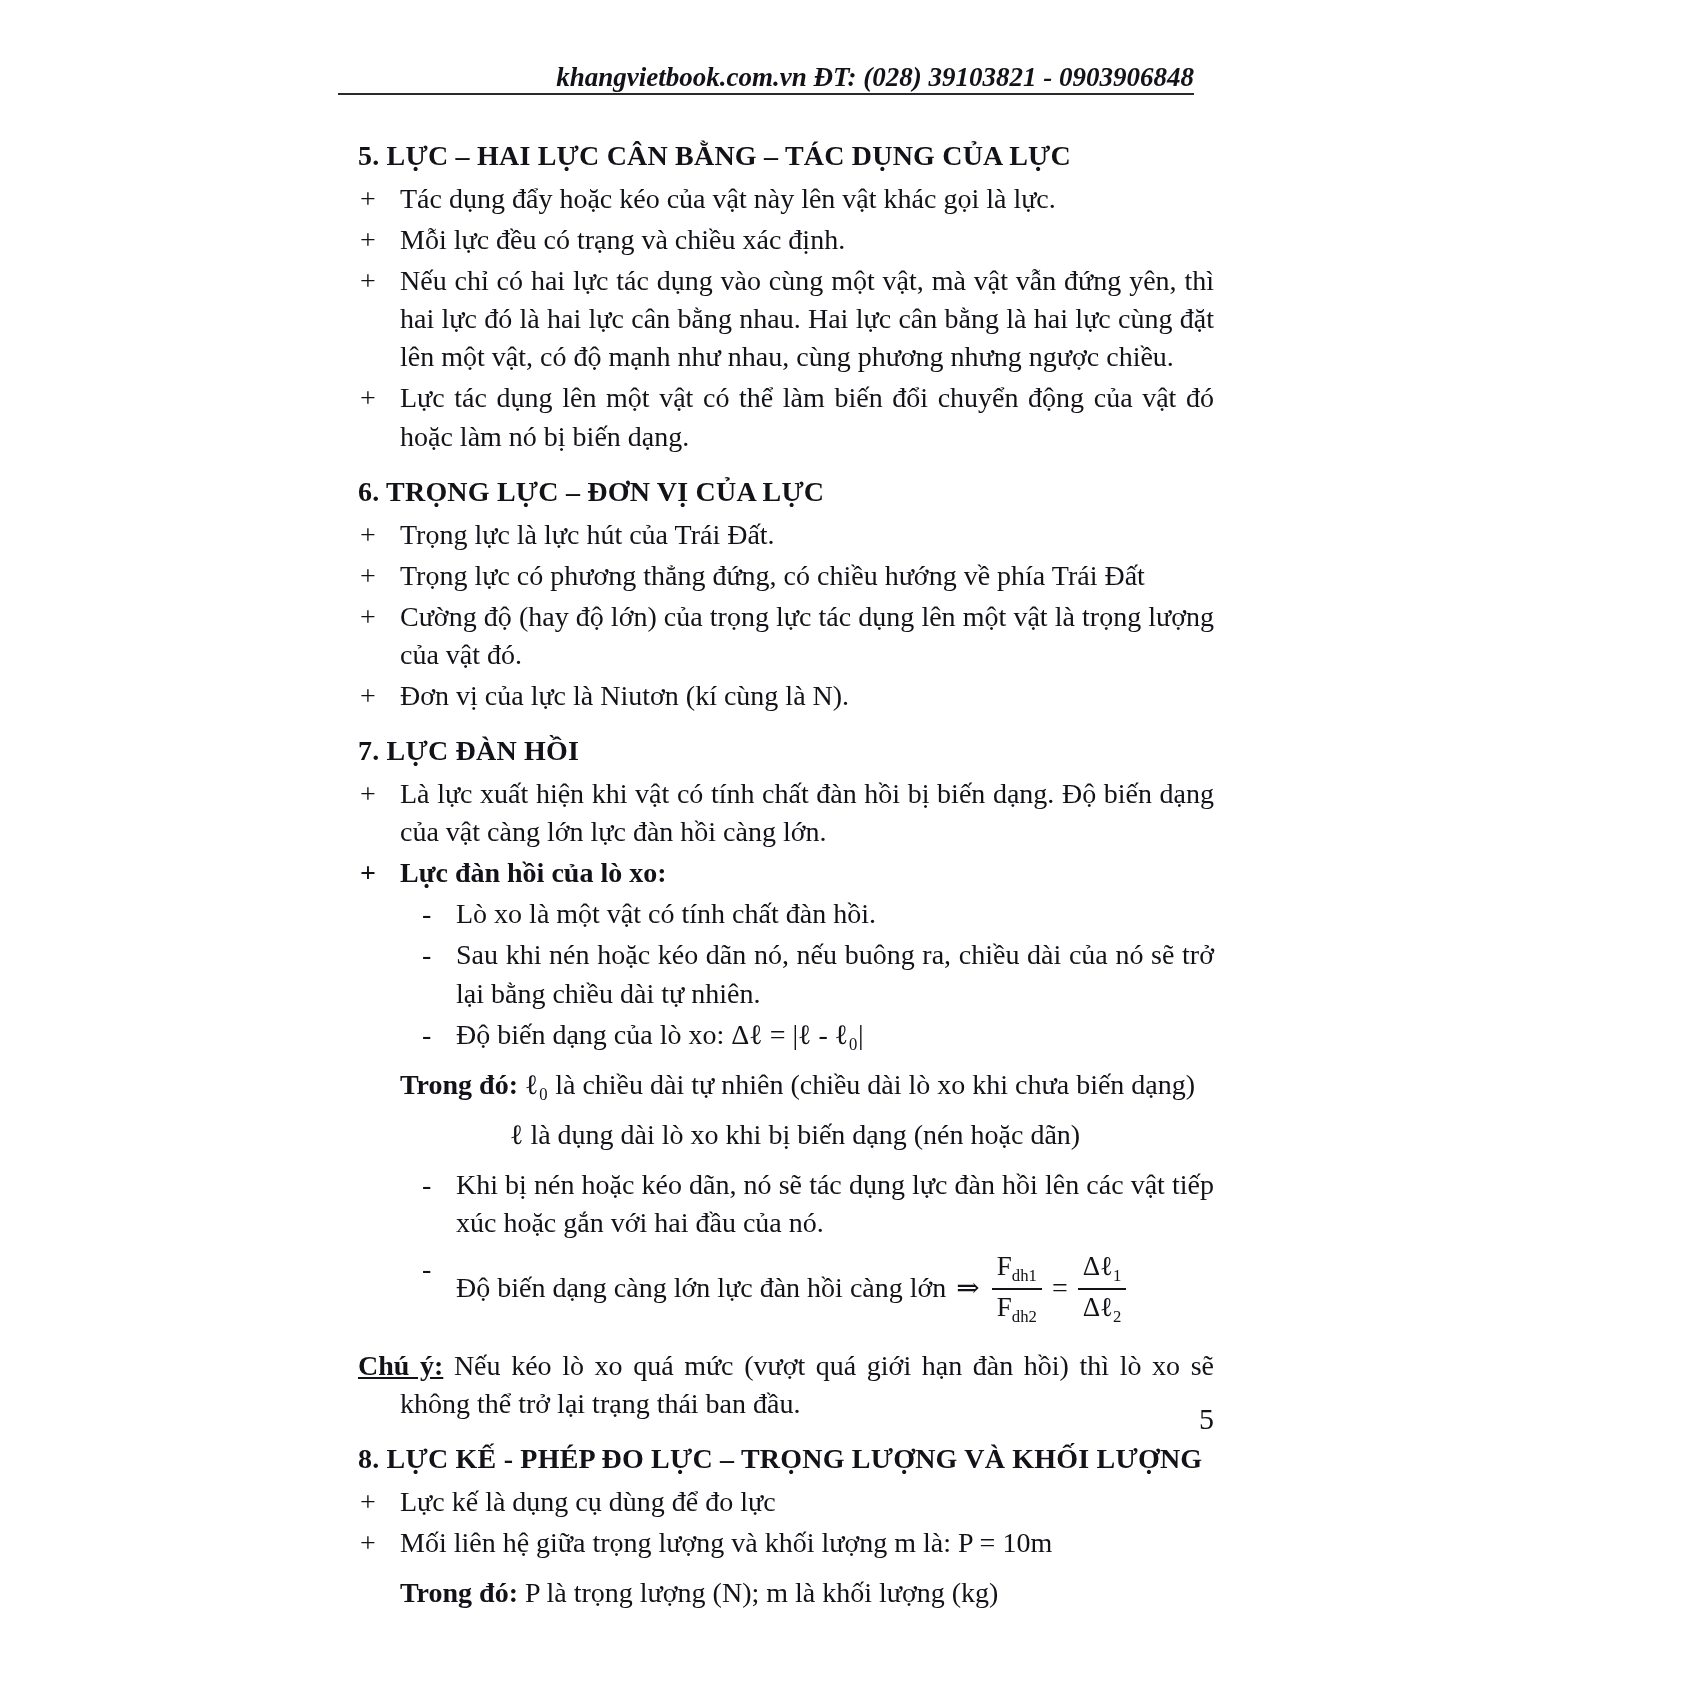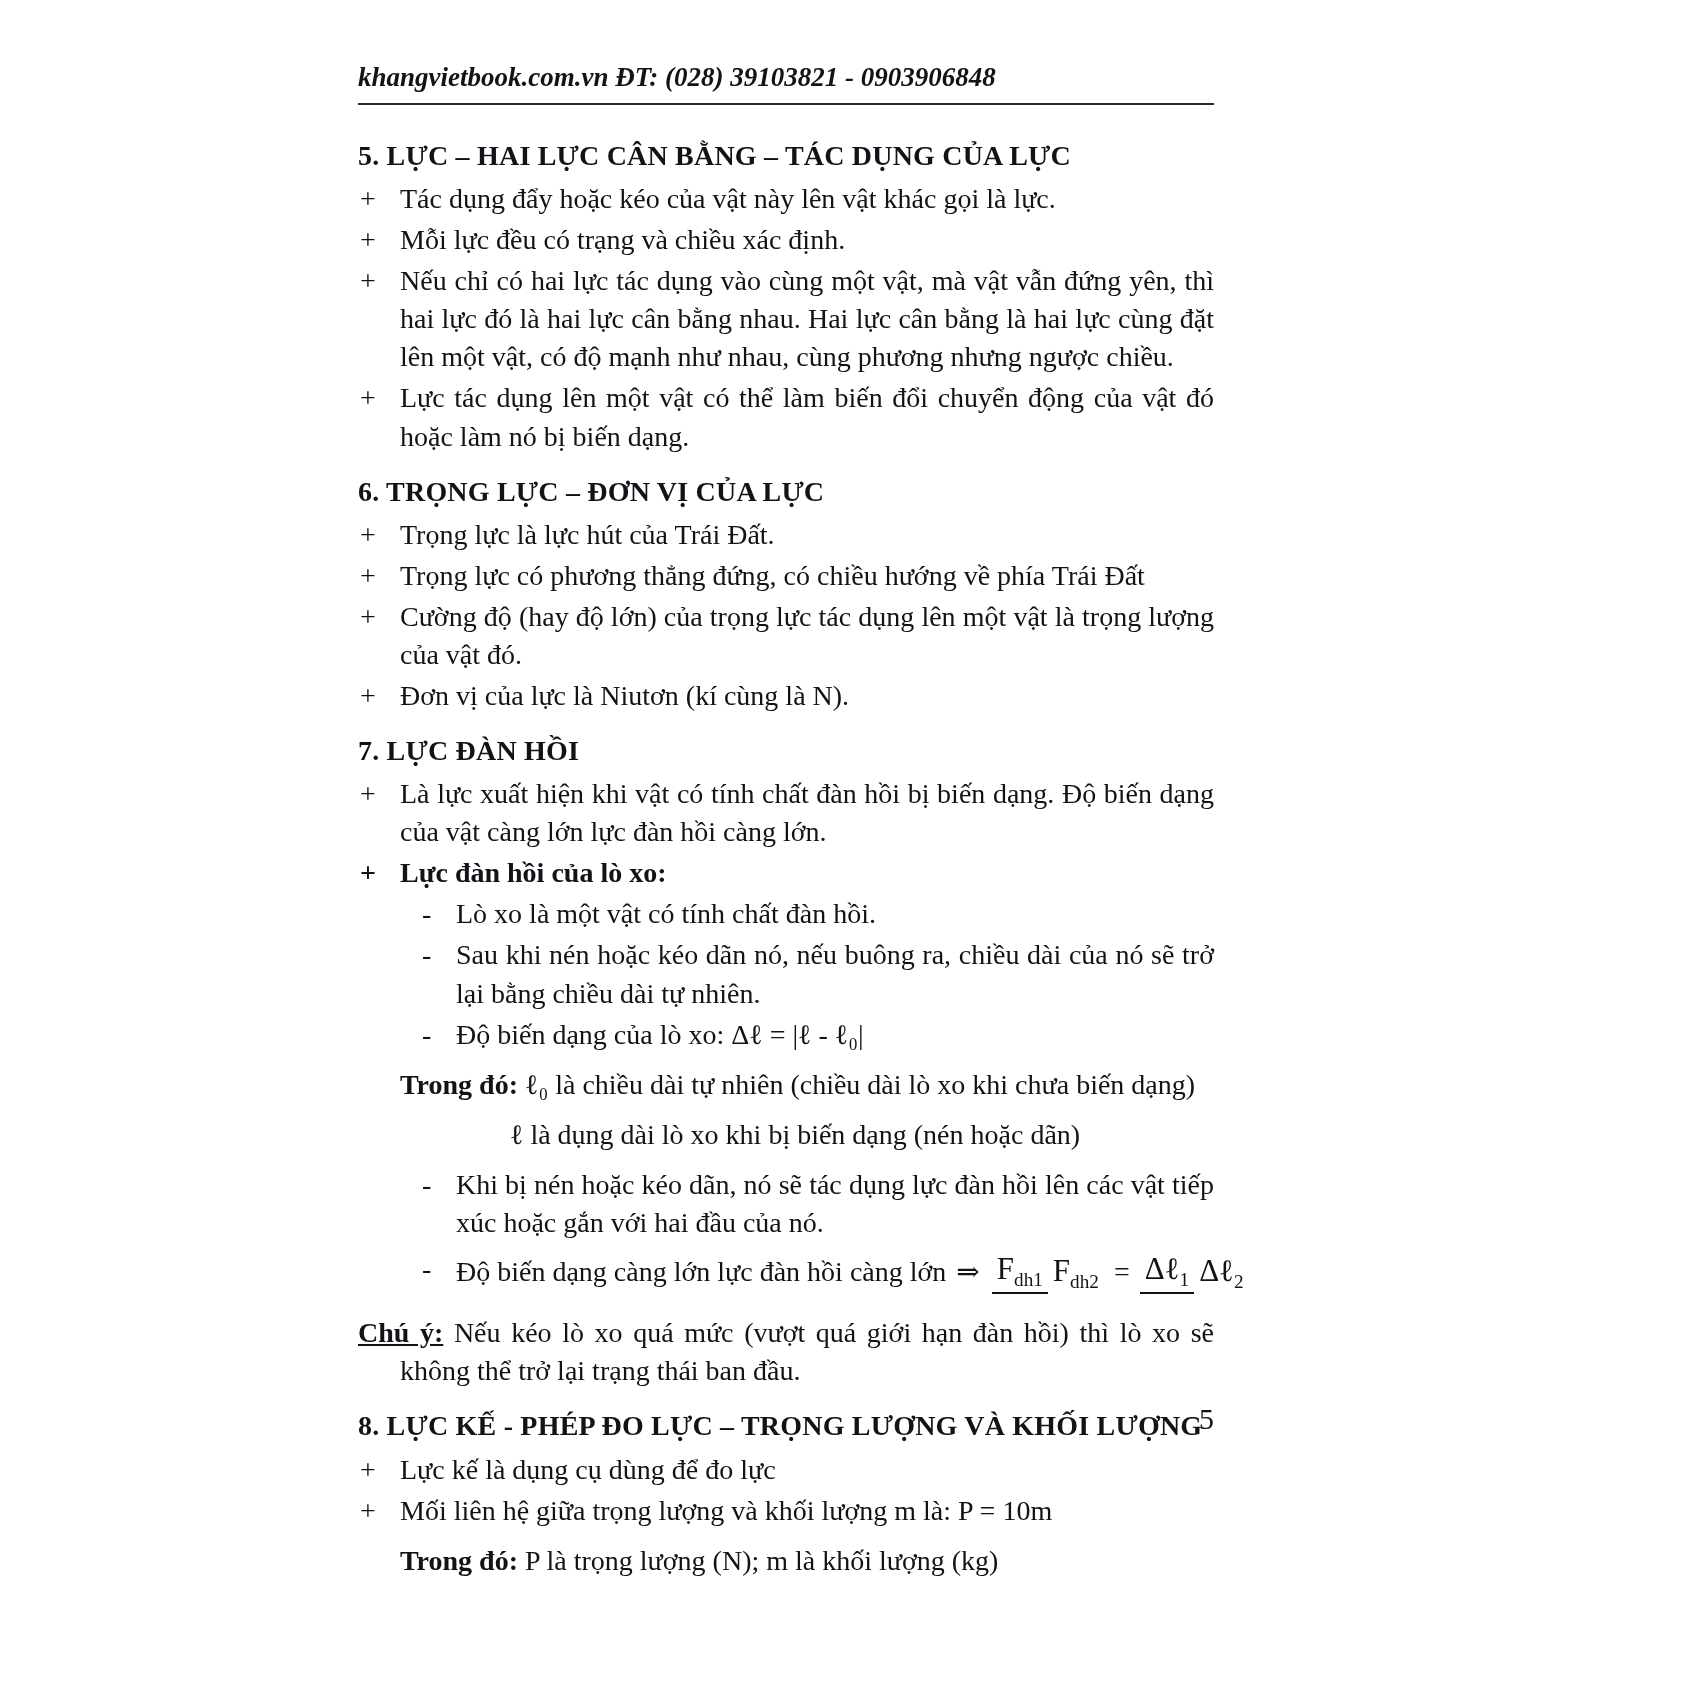--- a/index.html
+++ b/index.html
@@ -8,27 +8,26 @@
     width: 1697px;
     height: 1697px;
     background: #ffffff;
     font-family: "Liberation Serif", "DejaVu Serif", serif;
     color: #121218;
     overflow: hidden;
   }
   .header {
     position: absolute;
     top: 62px;
-    left: 358px;
+    left: 338px;
     width: 856px;
-    text-align: left;
+    text-align: right;
     font-weight: bold;
     font-style: italic;
     font-size: 27px;
-    padding-bottom: 10px;
     border-bottom: 2px solid #2a2a2a;
   }
   .content {
     position: absolute;
     top: 120px;
     left: 358px;
     width: 856px;
     font-size: 28px;
     line-height: 1.36;
   }
@@ -63,23 +62,23 @@
     text-align: justify;
     margin: 20px 0 3px 0;
   }
   .note .lbl { font-weight: bold; text-decoration: underline; }
   .formula-line { display: flex; align-items: center; flex-wrap: nowrap; margin: 8px 0; }
   .formula-line .txt { white-space: nowrap; }
   .implies { margin: 0 12px 0 10px; }
   .eq { margin: 0 10px; }
   .frac {
     display: inline-flex;
-    flex-direction: row;
+    flex-direction: column;
     align-items: center;
-    font-size: 31px;
+    font-size: 27px;
     line-height: 1.2;
     vertical-align: middle;
   }
   .frac .num {
     border-bottom: 2px solid #121218;
     padding: 0 5px 1px 5px;
   }
   .frac .den { padding: 1px 5px 0 5px; }
   sub { font-size: 0.62em; }
   .footer {

